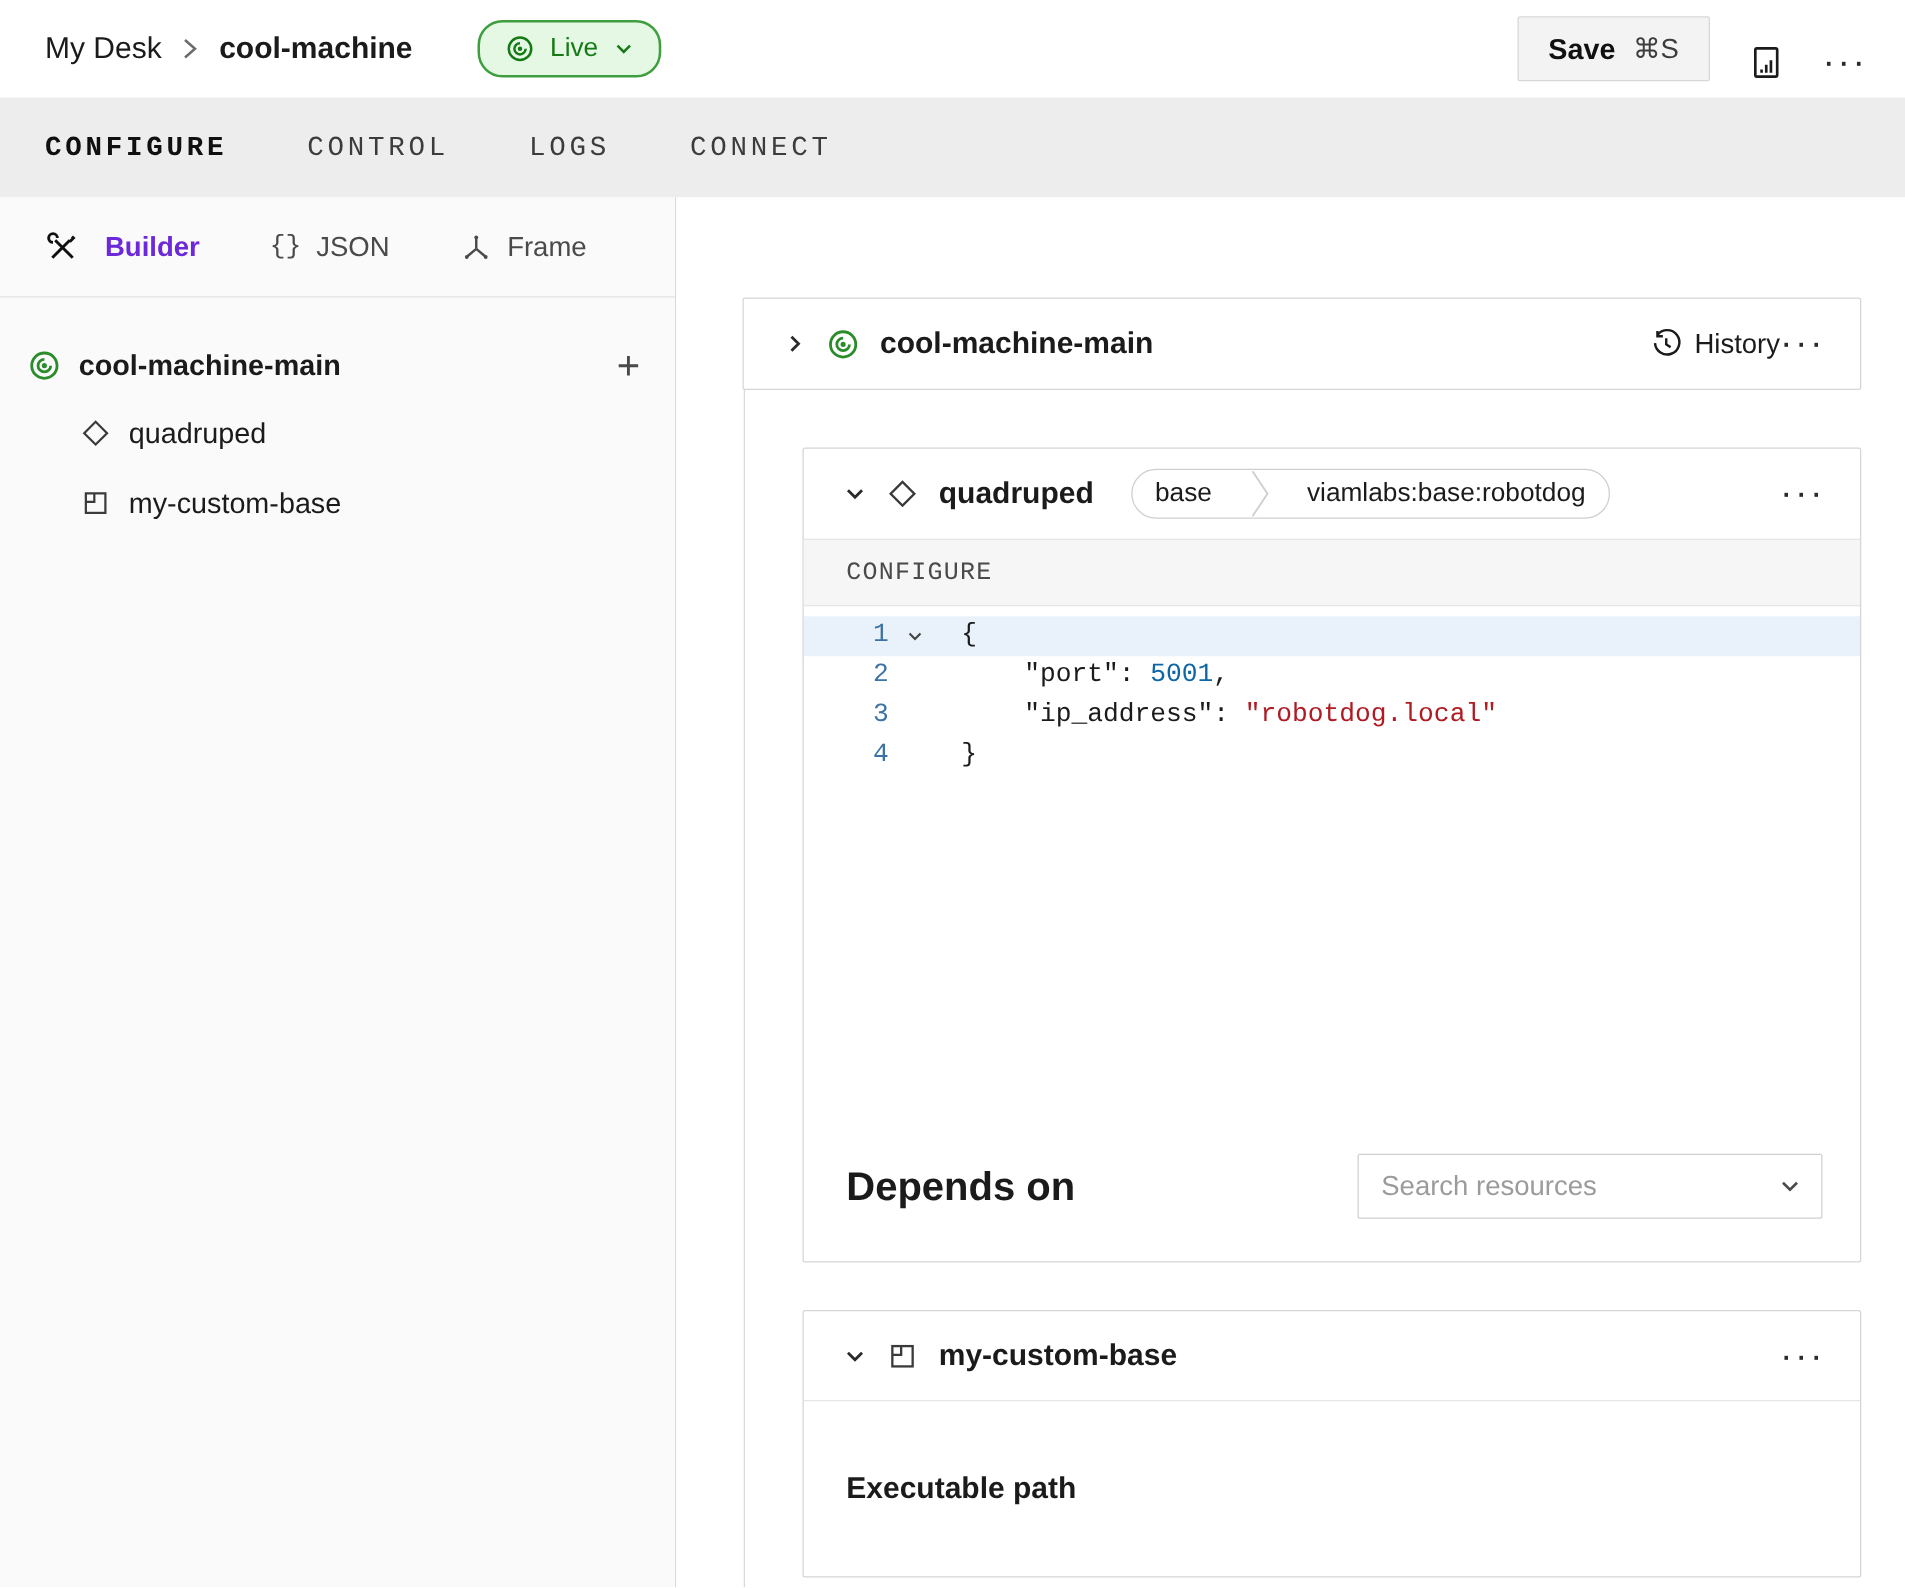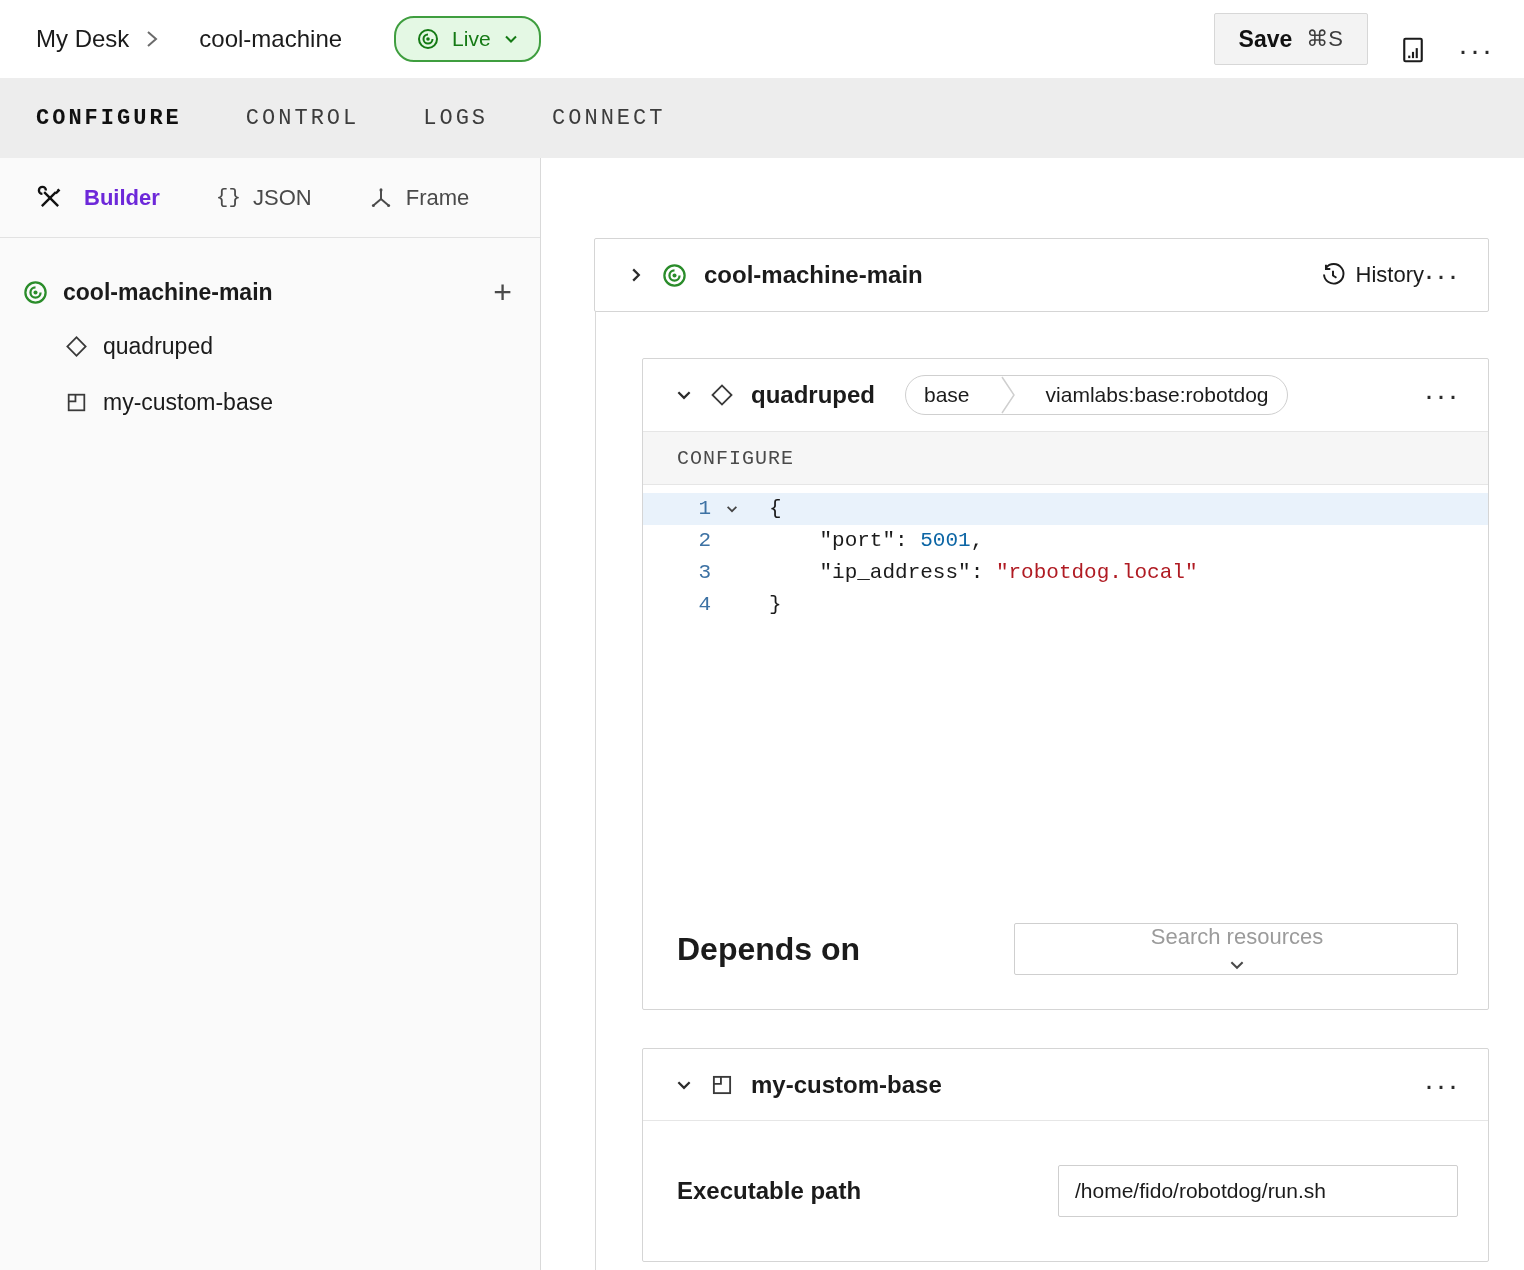--- a/index.html
+++ b/index.html
@@ -11,21 +11,21 @@
     overflow: hidden;
     font-size: 22px;
   }
   button { font-family: inherit; cursor: pointer; }
 
   
   .topbar { height: 78px; display: flex; align-items: center; padding: 0 30px 0 36px; background: #fff; }
   .breadcrumb { display: flex; align-items: center; gap: 16px; font-size: 24px; }
   .bc-parent { color: #1b1b1b; cursor: pointer; }
   .bc-sep { display: flex; align-items: center; color: #6b6b6b; }
-  .bc-current { font-weight: 400; margin-left: 24px; }
+  .bc-current { font-weight: 700; }
   .live-pill {
     margin-left: 52px; display: flex; align-items: center; gap: 12px;
     height: 46px; padding: 0 20px; background: #e4f8e4;
     border: 2px solid #3f9e3f; border-radius: 20px;
     color: #157a15; font-size: 21px; font-weight: 500;
   }
   .topbar-right { margin-left: auto; display: flex; align-items: flex-end; gap: 30px; }
   .save-btn {
     display: flex; align-items: center; gap: 14px; height: 52px; padding: 0 24px;
     background: #f3f3f3; border: 1px solid #d7d7d7; border-radius: 2px;
@@ -88,23 +88,23 @@
   .code-line.active { background: #e9f2fb; }
   .gutter-num { width: 68px; text-align: right; color: #3d72a4; flex: none; }
   .gutter-fold { width: 42px; display: flex; align-items: center; justify-content: center; flex: none; }
   .code-text { padding-left: 16px; color: #1b1b1b; }
   .tok-num { color: #0d66a5; }
   .tok-str { color: #b01b23; }
 
   .depends { height: 86px; display: flex; align-items: flex-start; justify-content: space-between; padding: 0 30px 0 34px; flex: none; }
   .depends-label { font-size: 32px; font-weight: 700; line-height: 52px; }
   .select {
-    width: 444px; height: 52px; border: 1px solid #cfcfcf; border-radius: 2px;
+    width: 372px; height: 52px; border: 1px solid #cfcfcf; border-radius: 2px;
     display: flex; align-items: center; justify-content: space-between; padding: 0 16px 0 18px;
-    color: #9b9b9b; font-size: 22px; background: #fff; cursor: pointer; flex-direction: column;
+    color: #9b9b9b; font-size: 22px; background: #fff; cursor: pointer;
   }
 
   .base-card { left: 101px; top: 890px; width: 847px; height: 214px; display: flex; flex-direction: column; }
   .base-head { border-bottom: 1px solid #e6e6e6; }
   .exec-row { height: 140px; display: flex; align-items: center; justify-content: space-between; padding: 0 30px 0 34px; }
   .exec-label { font-size: 24px; font-weight: 700; }
   .exec-input {
     width: 400px; height: 52px; border: 1px solid #cfcfcf; border-radius: 2px;
     padding: 0 16px; font-size: 21px; color: #1b1b1b; background: #fff;
     font-family: "Liberation Sans", sans-serif;
@@ -322,17 +322,16 @@
           <rect x="4.5" y="4.5" width="15" height="15"></rect>
           <path d="M4.5 11 H11 V4.5"></path>
         </svg>
         <span class="card-title">my-custom-base</span>
         <div class="head-right">
           <button class="dots">···</button>
         </div>
       </div>
       <div class="exec-row">
         <span class="exec-label">Executable path</span>
-        <input class="exec-input" type="text" value="/home/fido/robotdog/run.sh" style="">
       </div>
     </section>
   </main>
 </div>
 
 </body></html>

